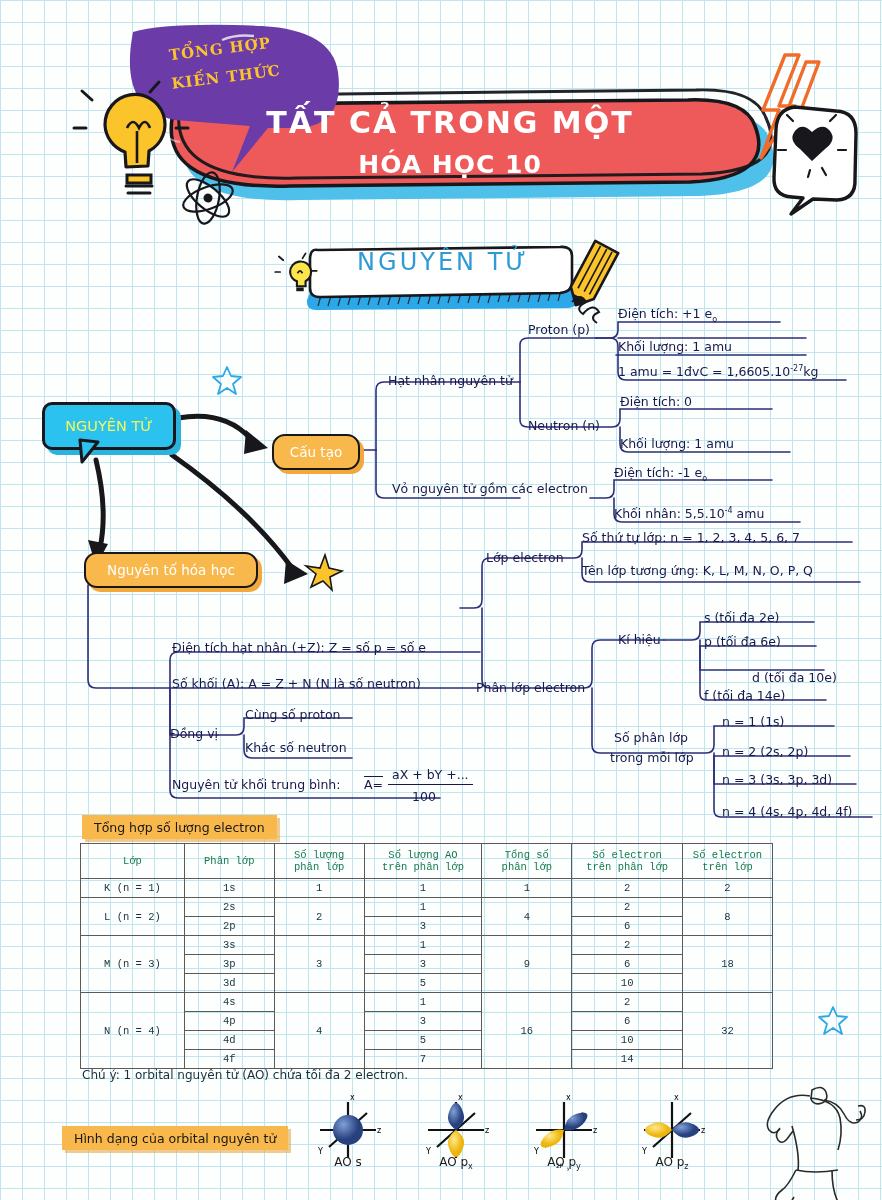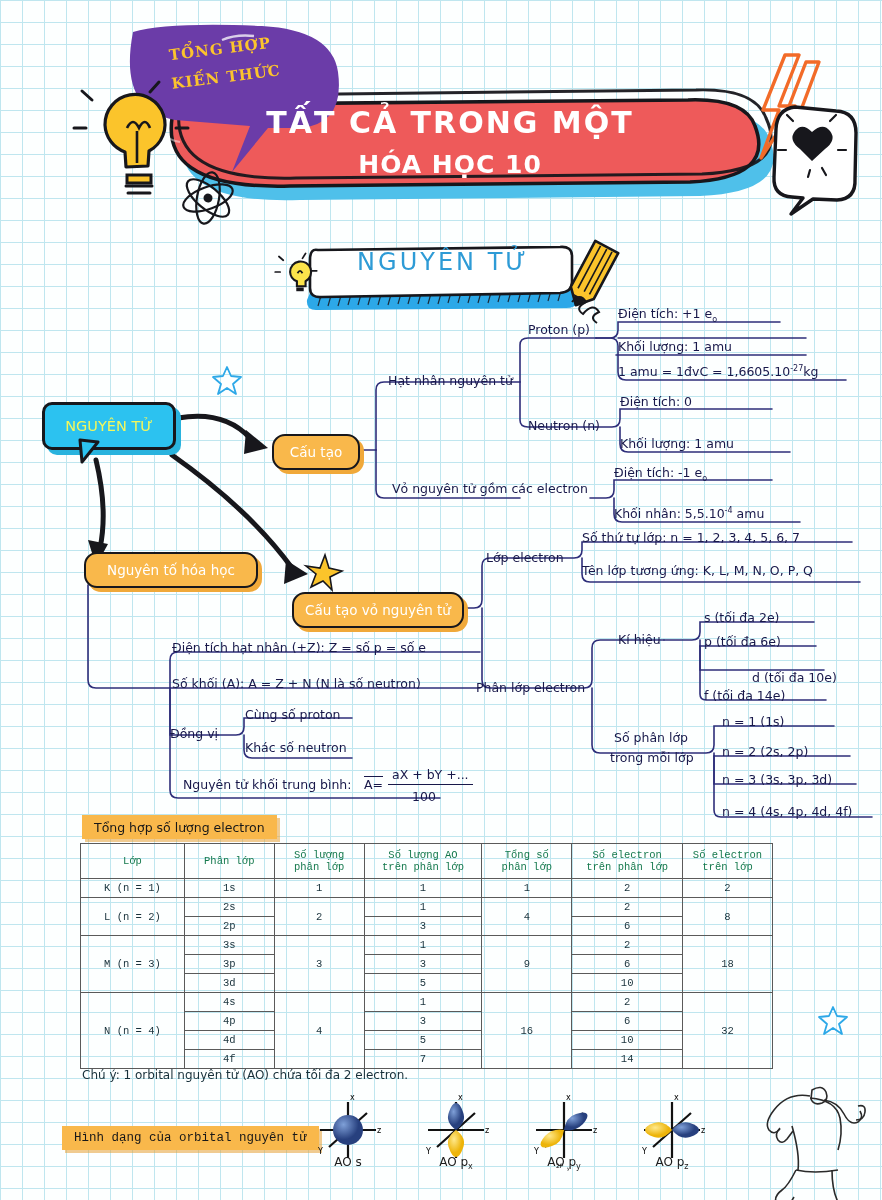--- a/index.html
+++ b/index.html
@@ -252,23 +252,20 @@
   </svg>
 
   <div class="pill" style="left:272px;top:434px;width:84px;height:32px;">
     <span>Cấu tạo</span>
   </div>
 
   <div class="pill" style="left:84px;top:552px;width:170px;height:32px;">
     <span>Nguyên tố hóa học</span>
   </div>
 
-  <div class="pill" style="left:292px;top:592px;width:168px;height:32px;">
-    <span>Cấu tạo vỏ nguyên tử</span>
-  </div>
 
   <div class="mm" style="left:388px;top:373px;">Hạt nhân nguyên tử</div>
   <div class="mm" style="left:528px;top:322px;">Proton (p)</div>
   <div class="mm" style="left:528px;top:418px;">Neutron (n)</div>
   <div class="mm" style="left:392px;top:481px;">Vỏ nguyên tử gồm các electron</div>
 
   <div class="mm" style="left:618px;top:306px;">
     <span>Điện tích: +1 e</span><sub>o</sub>
   </div>
   <div class="mm" style="left:618px;top:339px;">Khối lượng: 1 amu</div>
@@ -284,21 +281,21 @@
   </div>
   <div class="mm" style="left:614px;top:506px;">
     <span>Khối nhân: 5,5.10</span><sup>-4</sup><span> amu</span>
   </div>
 
   <div class="mm" style="left:172px;top:640px;">Điện tích hạt nhân (+Z): Z = số p = số e</div>
   <div class="mm" style="left:172px;top:676px;">Số khối (A): A = Z + N (N là số neutron)</div>
   <div class="mm" style="left:170px;top:726px;">Đồng vị</div>
   <div class="mm" style="left:245px;top:707px;">Cùng số proton</div>
   <div class="mm" style="left:245px;top:740px;">Khác số neutron</div>
-  <div class="mm" style="left:172px;top:777px;padding-left:11px;">Nguyên tử khối trung bình:</div>
+  <div class="mm" style="left:172px;top:777px;">Nguyên tử khối trung bình:</div>
   <div class="mm" style="left:364px;top:777px;">
     <span style="border-top:1.4px solid #18184a;padding-top:0;">A=</span>
   </div>
   <div class="mm" style="left:388px;top:767px;border-bottom:1.4px solid #18184a;padding:0 4px 2px 4px;">aX + bY +...</div>
   <div class="mm" style="left:412px;top:789px;">100</div>
 
   <div class="mm" style="left:486px;top:550px;">Lớp electron</div>
   <div class="mm" style="left:582px;top:530px;">Số thứ tự lớp: n = 1, 2, 3, 4, 5, 6, 7</div>
   <div class="mm" style="left:582px;top:563px;">Tên lớp tương ứng: K, L, M, N, O, P, Q</div>
 
@@ -315,21 +312,21 @@
 
   <div class="mm" style="left:722px;top:714px;">n = 1 (1s)</div>
   <div class="mm" style="left:722px;top:744px;">n = 2 (2s, 2p)</div>
   <div class="mm" style="left:722px;top:772px;">n = 3 (3s, 3p, 3d)</div>
   <div class="mm" style="left:722px;top:804px;">n = 4 (4s, 4p, 4d, 4f)</div>
 
   <div class="badge" style="left:82px;top:815px;">
     <span>Tổng hợp số lượng electron</span>
   </div>
 
-  <div class="badge" style="left:62px;top:1126px;font-family:Liberation Mono, monospace;">
+  <div class="badge" style="left:62px;top:1126px;">
     <span>Hình dạng của orbital nguyên tử</span>
   </div>
 
   <div id="tbl">
     <table>
       <thead>
           <tr id="thead-row">
             <th style="width: 15%;">Lớp</th>
             <th style="width: 13%;">Phân lớp</th>
             <th style="width: 13%;">Số lượng<br>phân lớp</th>

